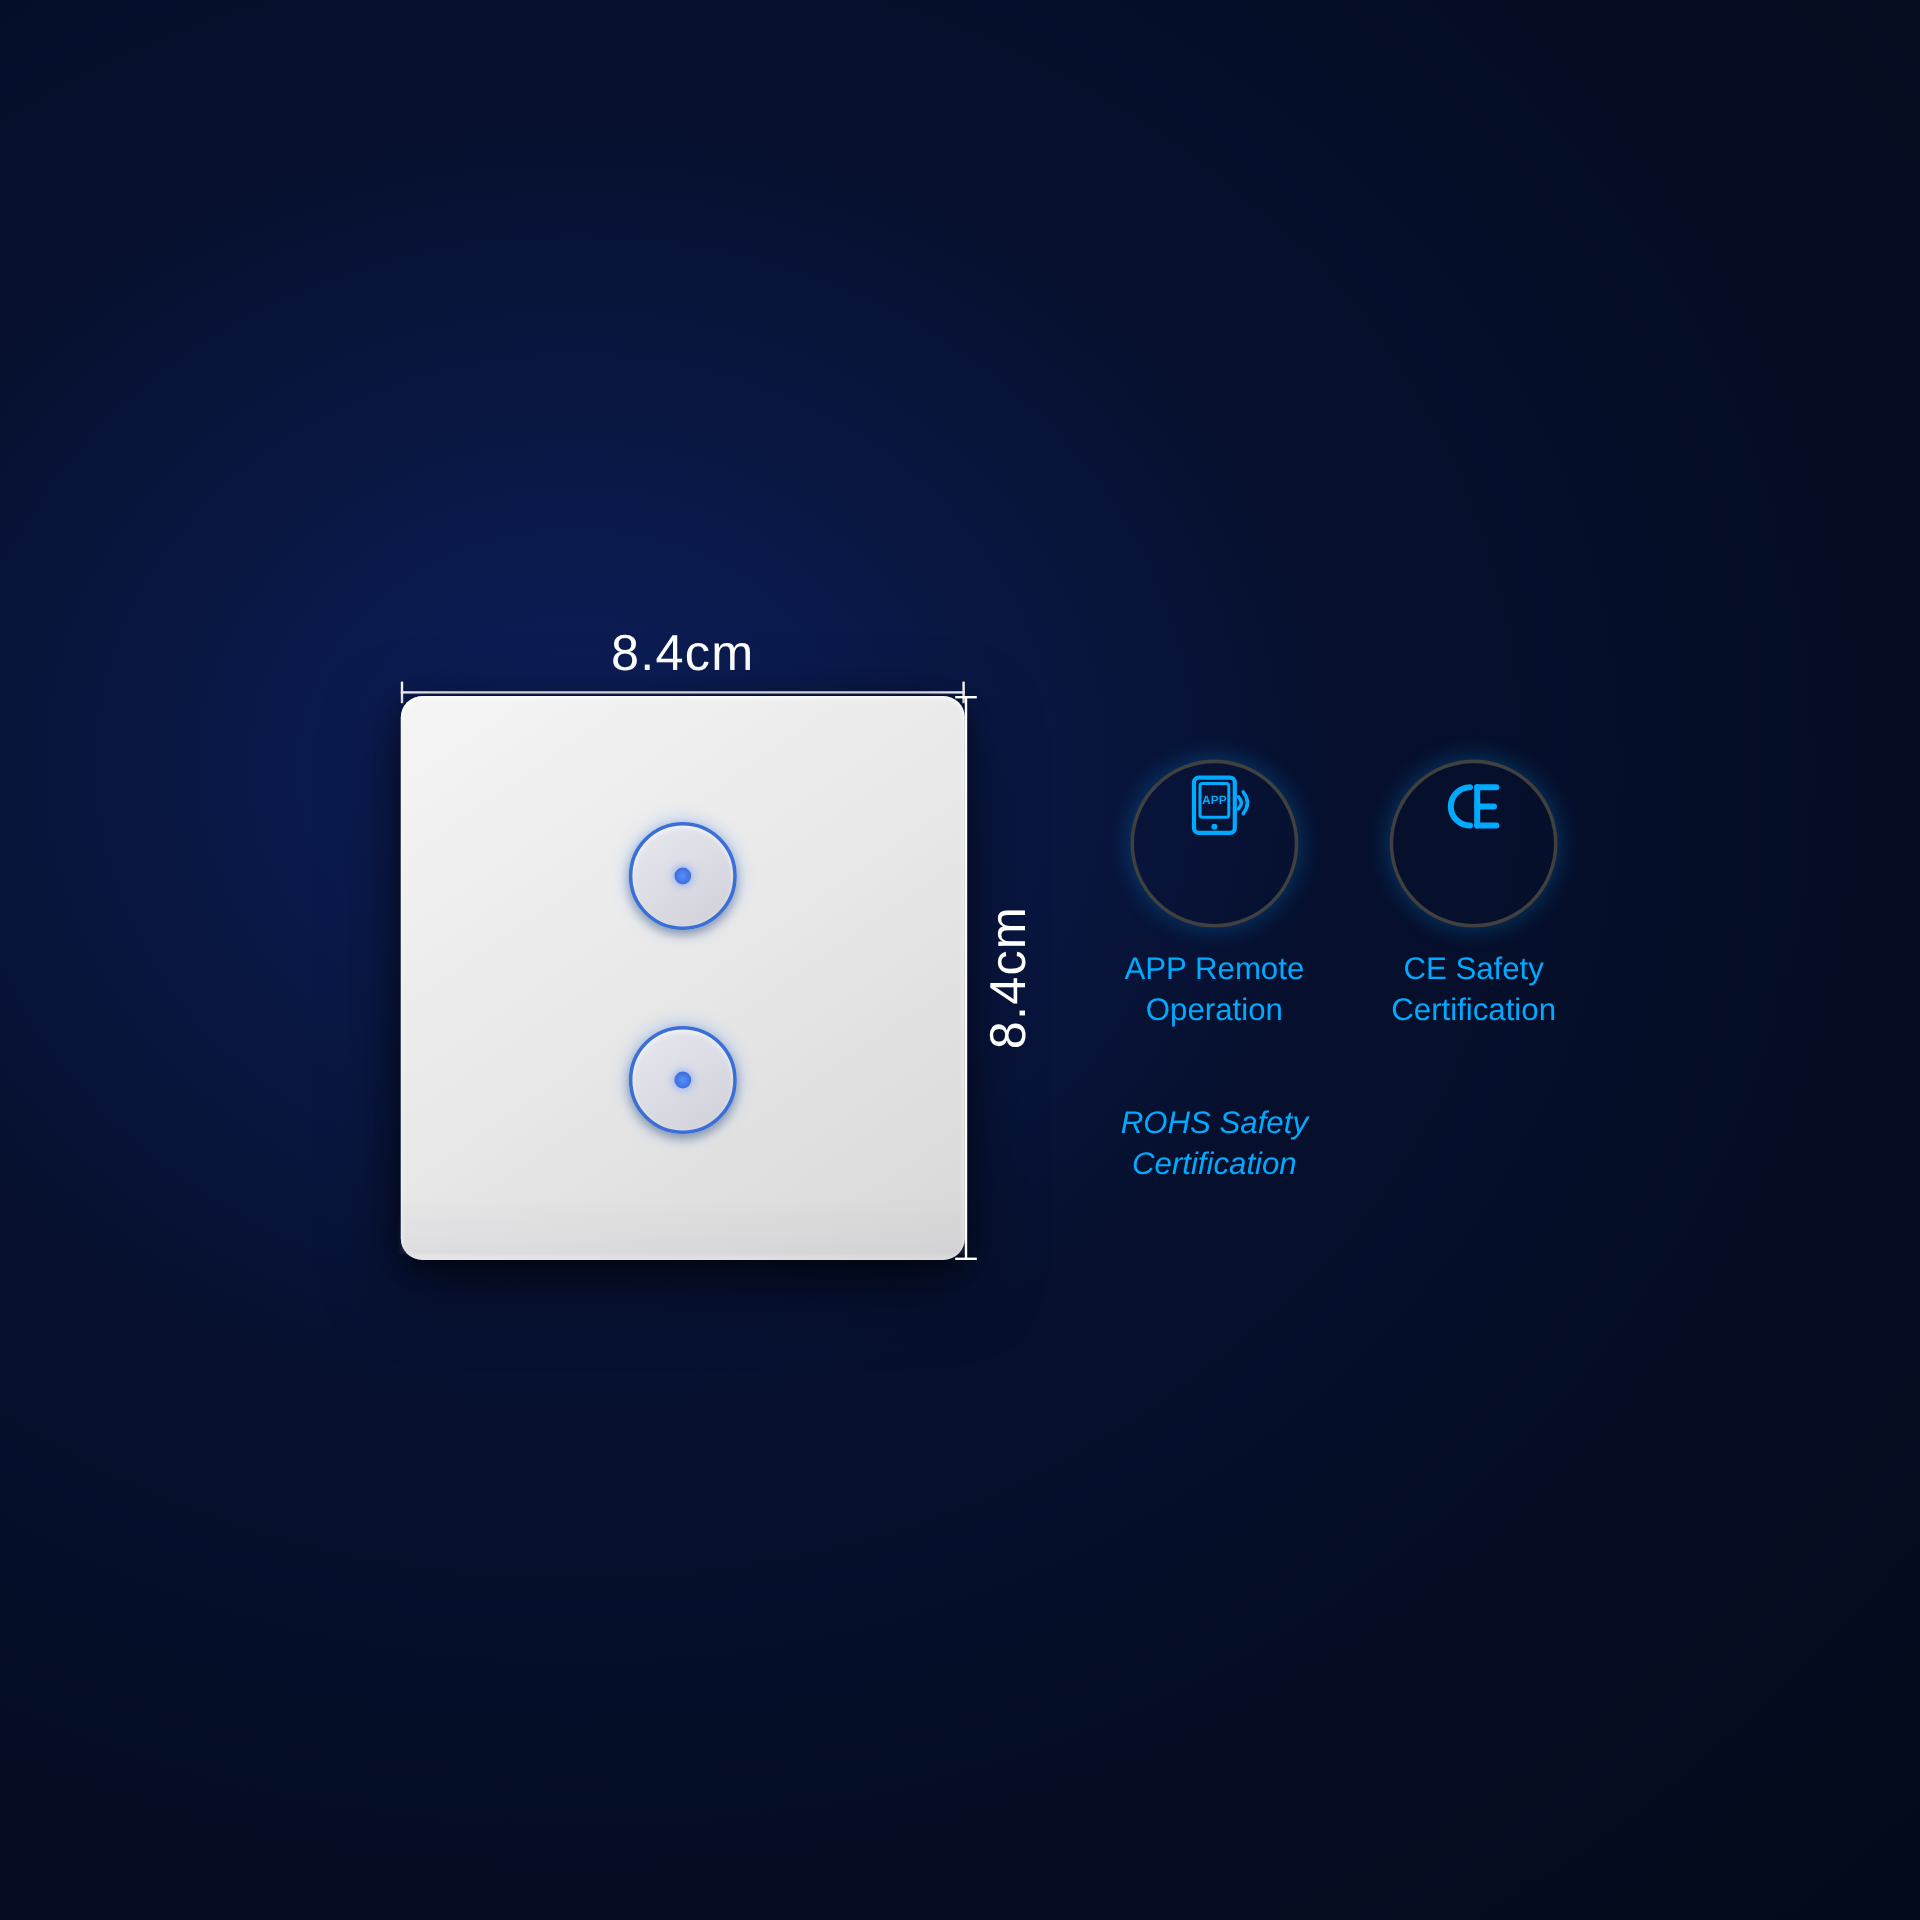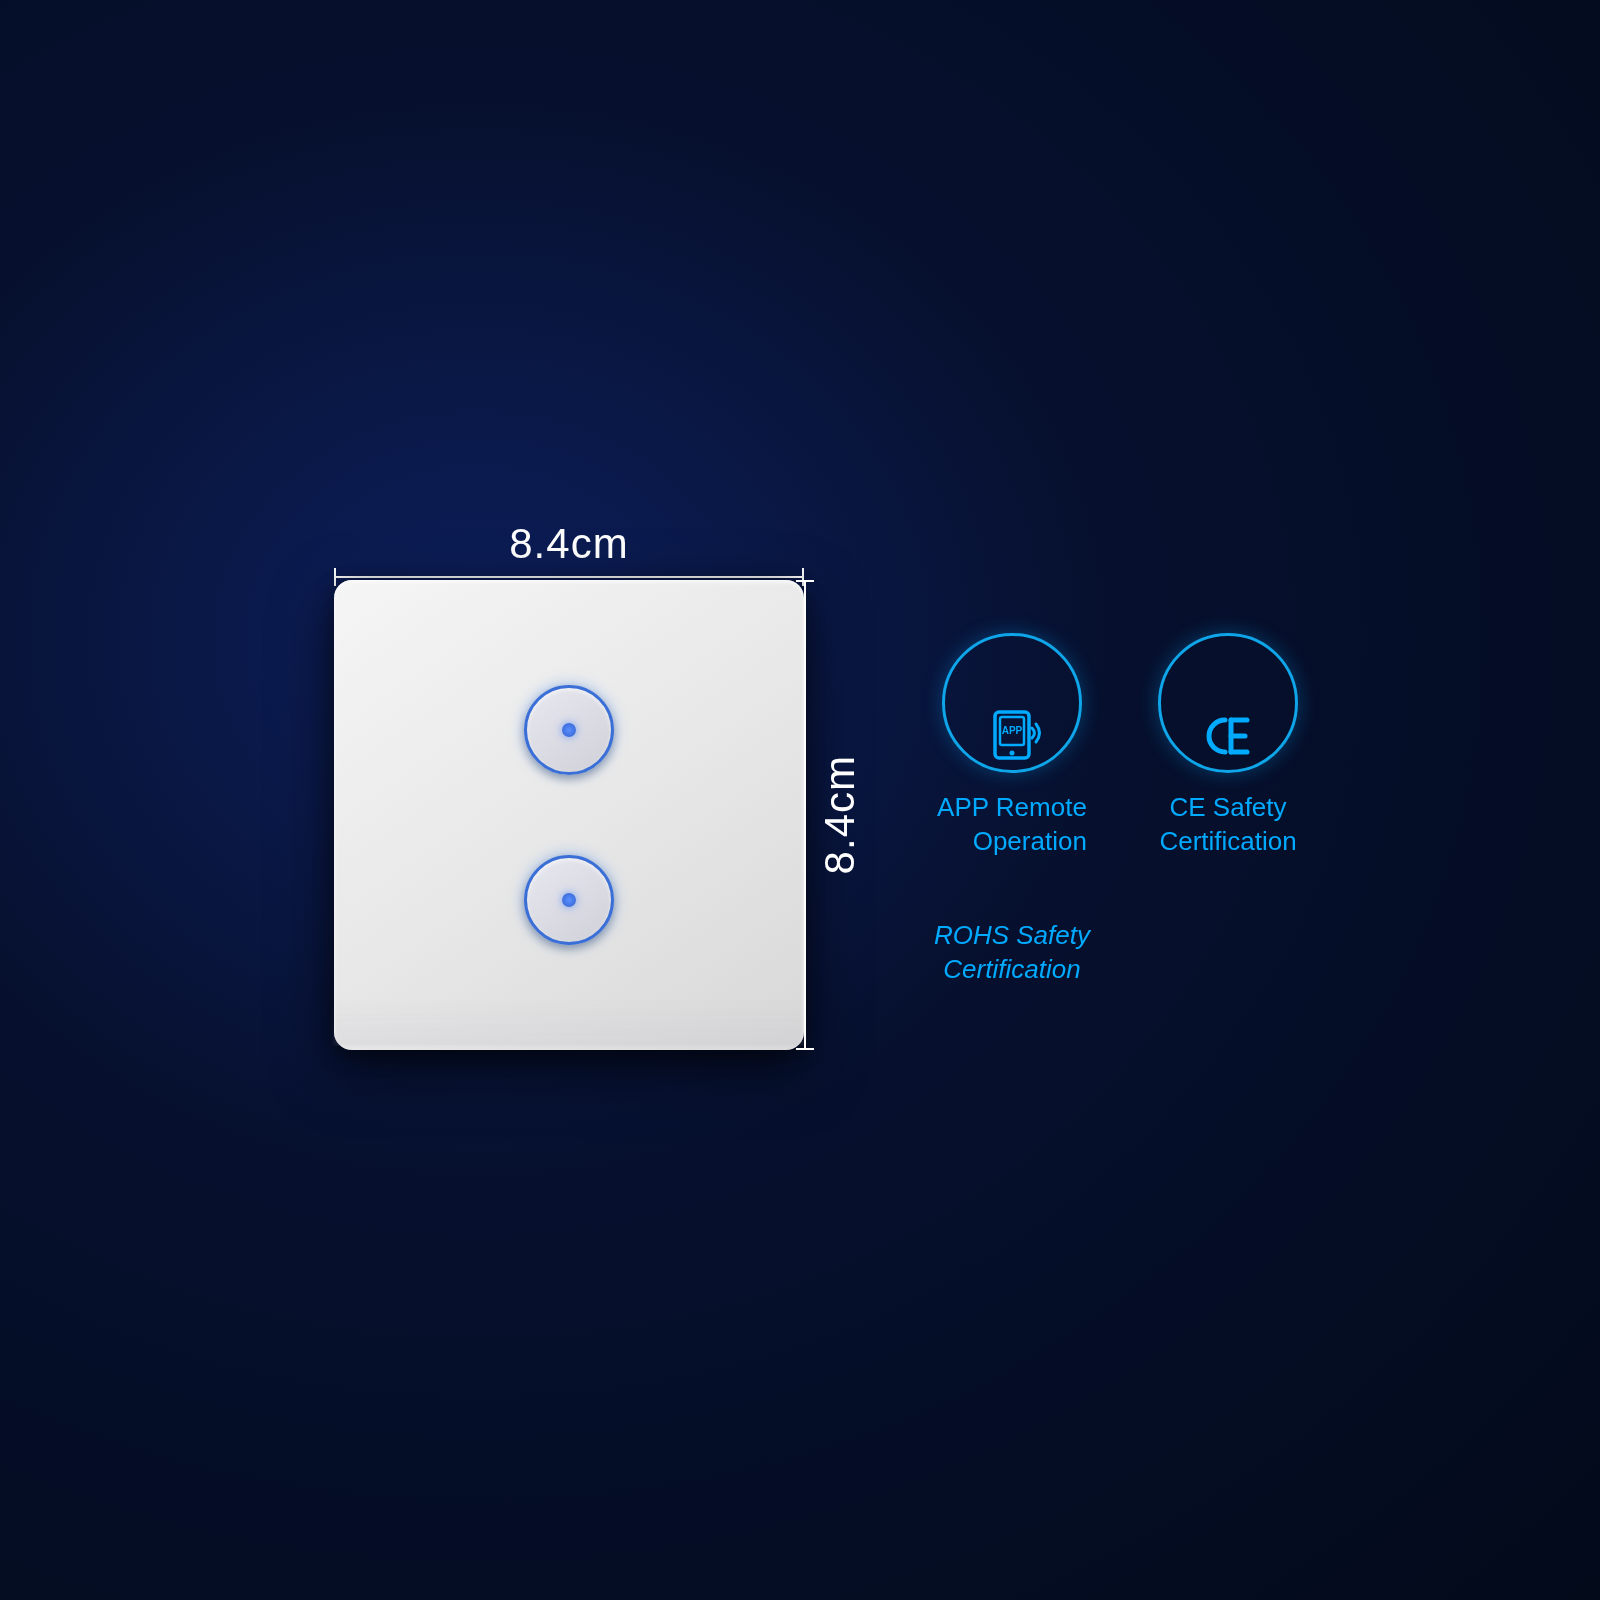--- a/index.html
+++ b/index.html
@@ -197,23 +197,23 @@
       display: flex;
       flex-direction: column;
       align-items: center;
       gap: 18px;
     }
 
     .feature-icon-circle {
       width: 140px;
       height: 140px;
       border-radius: 50%;
-      border: 3px solid #0ea5e9;
-      display: flex;
-      align-items: flex-end;
+      border: 3px solid #404040;
+      display: flex;
+      align-items: flex-start;
       justify-content: center;
       box-shadow: 0 0 20px rgba(0, 170, 255, 0.3);
       position: relative;
       overflow: hidden;
     }
 
     .feature-label {
       color: #00aaff;
       font-size: 26px;
       text-align: center;
@@ -269,21 +269,21 @@
           <rect x="23" y="17" width="24" height="28" rx="2" fill="none" stroke="#00aaff" stroke-width="2.5"></rect>
 
           <text x="35" y="34" text-anchor="middle" fill="#00aaff" font-size="10" font-weight="bold" font-family="Arial">APP</text>
 
           <path d="M55 28 Q60 33 55 38" stroke="#00aaff" stroke-width="3" fill="none" stroke-linecap="round"></path>
           <path d="M59 24 Q66 33 59 42" stroke="#00aaff" stroke-width="3" fill="none" stroke-linecap="round"></path>
 
           <circle cx="35" cy="53" r="2.5" fill="#00aaff"></circle>
         </svg>
       </div>
-      <span class="feature-label" style="white-space: pre-line; text-align: right;">APP Remote
+      <span class="feature-label" style="white-space: pre-line;">APP Remote
 Operation</span>
     </div>
 
 
     <div class="feature-item">
       <div class="feature-icon-circle">
         <svg viewBox="0 0 70 70" fill="none" xmlns="http://www.w3.org/2000/svg">
 
           <path d="M32 20 A16 16 0 1 0 32 52" stroke="#00aaff" stroke-width="5" fill="none" stroke-linecap="round"></path>
 

